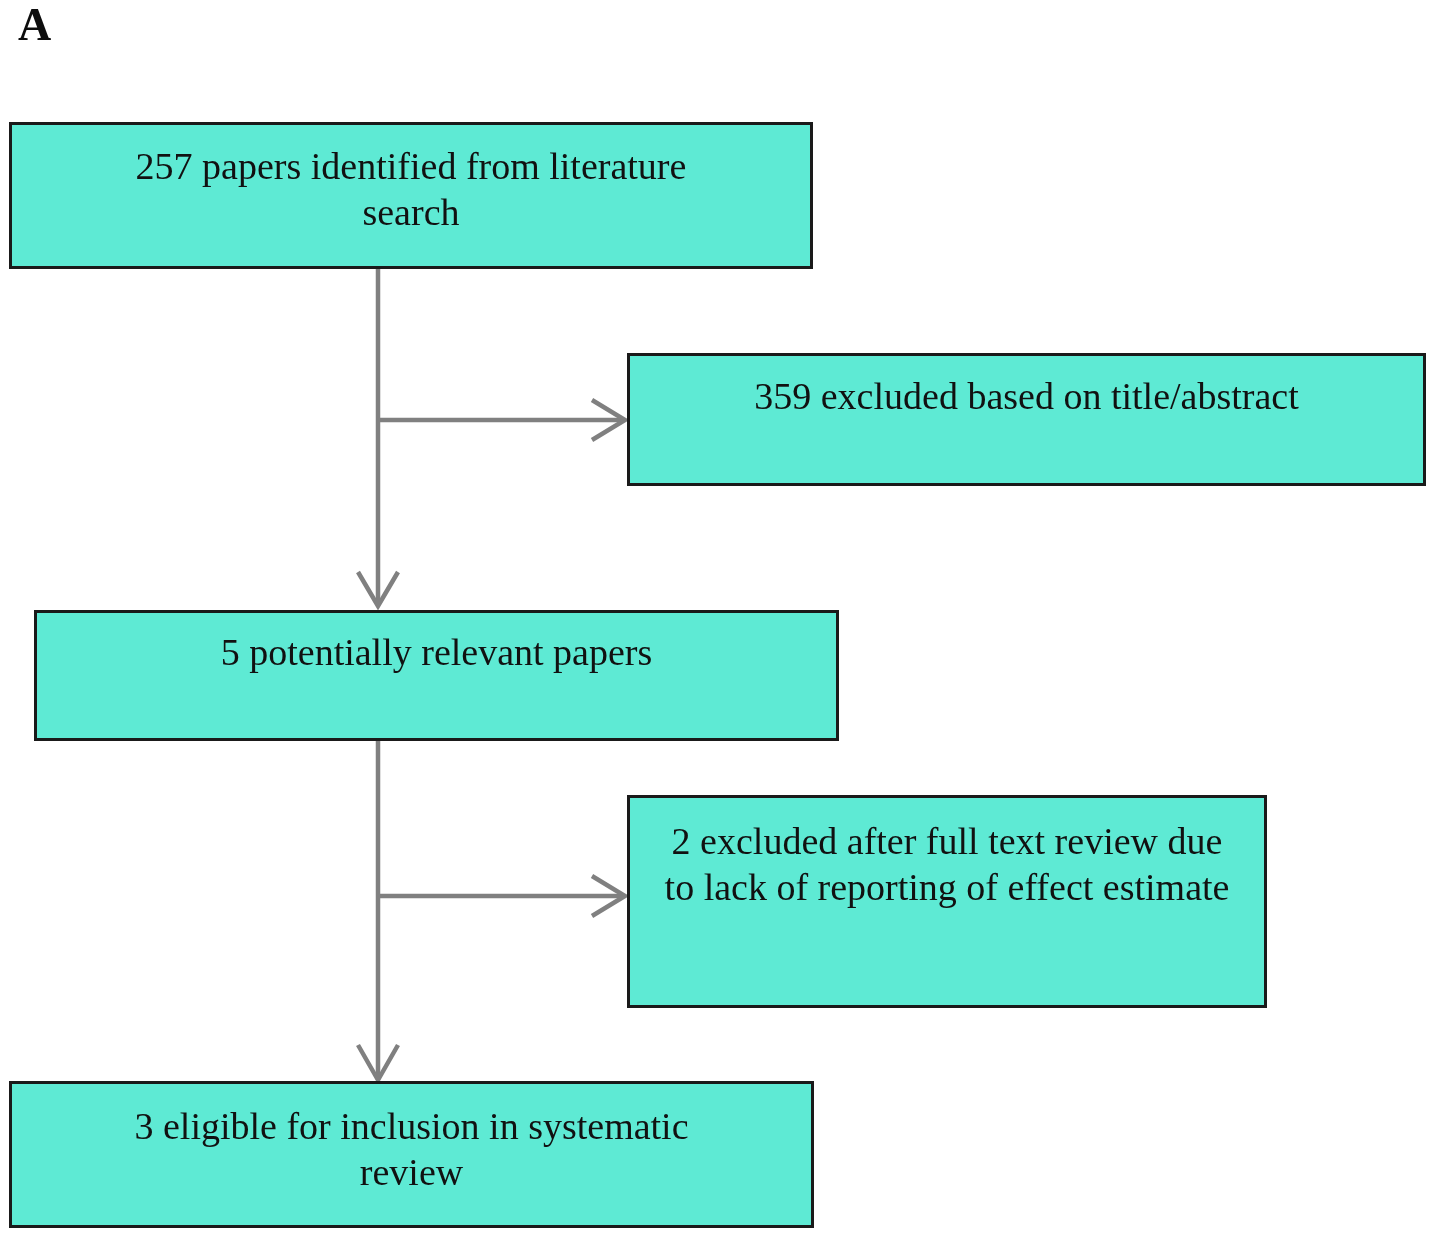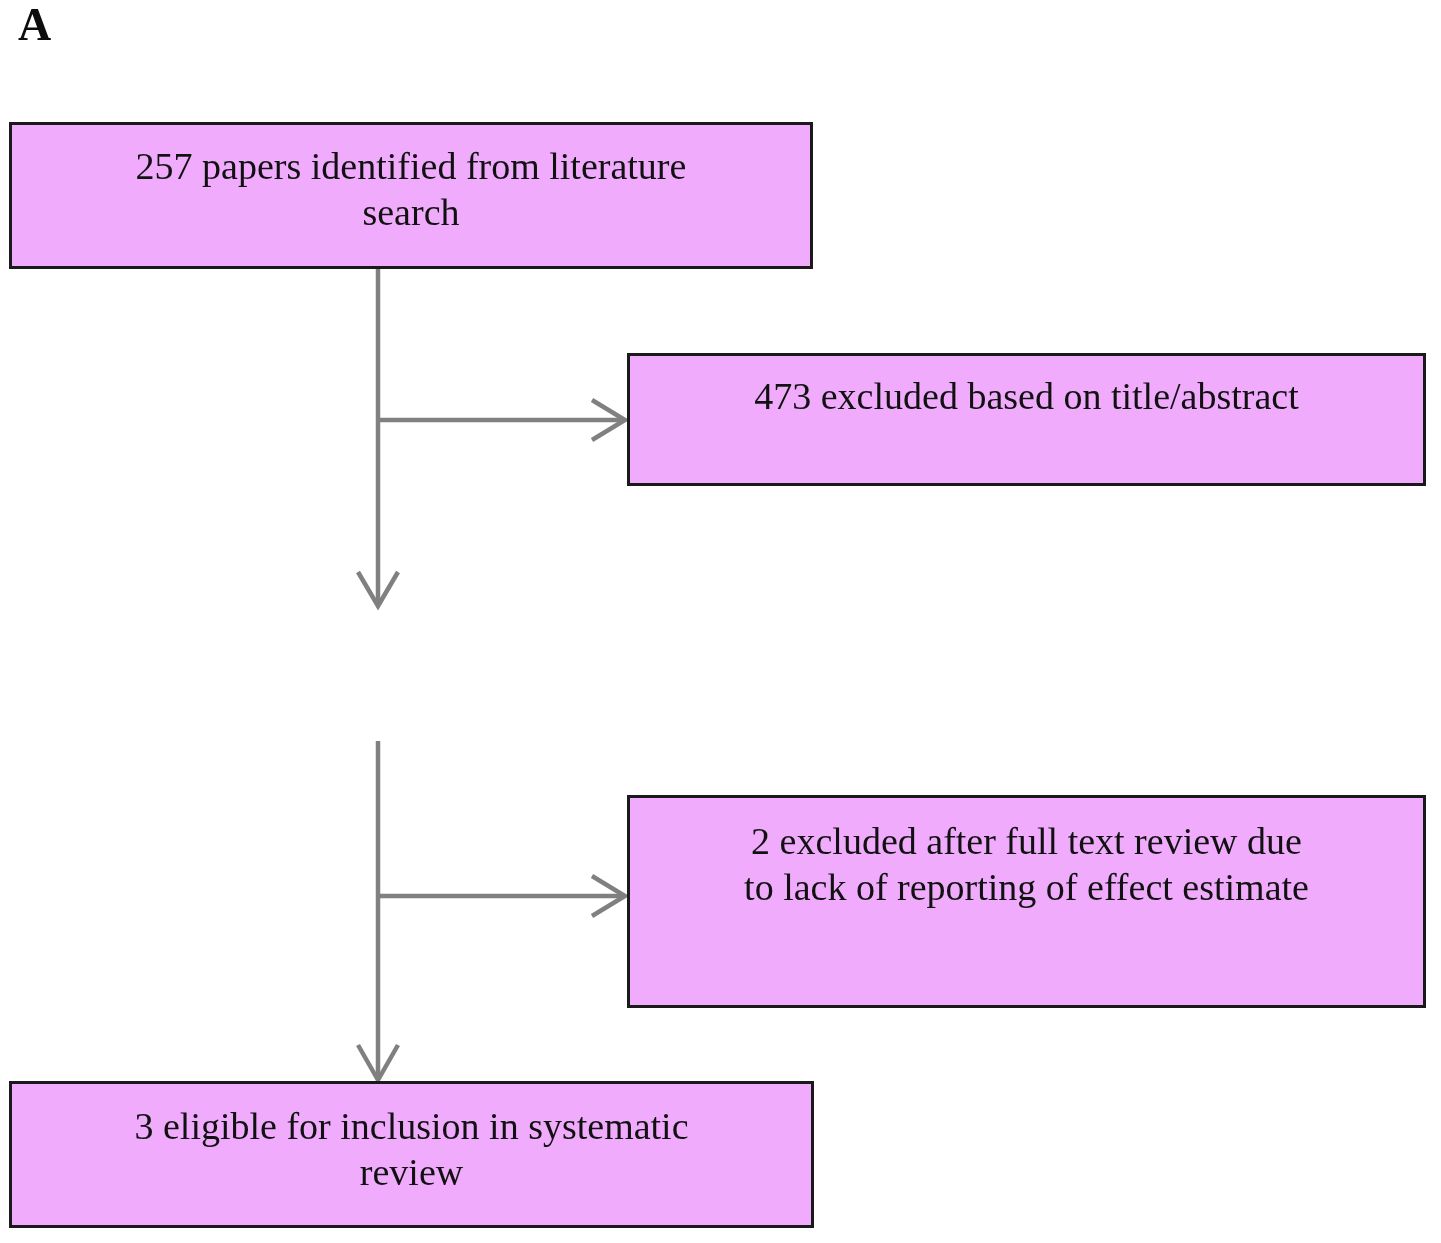--- a/index.html
+++ b/index.html
@@ -28,21 +28,21 @@
     font-size: 46px;
     line-height: 1;
     color: #0d0d0d;
     letter-spacing: 0px;
   }
 
   
   .flow-box {
     position: absolute;
     box-sizing: border-box;
-    background: #f0abfc;
+    background: #5eead4;
     border: 3px solid #1a1a1a;
     display: block;
   }
   .flow-box .box-text {
     position: absolute;
     left: 0;
     right: 0;
     text-align: center;
     font-family: "Liberation Serif", "DejaVu Serif", serif;
     font-size: 38px;
@@ -56,21 +56,21 @@
   
   #box-identified      { left: 9px;   top: 122px;  width: 804px;  height: 147px; }
   #box-identified .box-text { top: 18px; }
 
   #box-excluded-title  { left: 627px; top: 353px;  width: 799px;  height: 133px; }
   #box-excluded-title .box-text { top: 17px; }
 
   #box-potential       { left: 34px;  top: 610px;  width: 805px;  height: 131px; }
   #box-potential .box-text { top: 16px; }
 
-  #box-excluded-fulltext { left: 627px; top: 795px; width: 799px; height: 213px; }
+  #box-excluded-fulltext { left: 627px; top: 795px; width: 640px; height: 213px; }
   #box-excluded-fulltext .box-text { top: 20px; }
 
   #box-eligible        { left: 9px;   top: 1081px; width: 805px;  height: 147px; padding-left: 28px; }
   #box-eligible .box-text { top: 19px; }
 
   
   #connectors {
     position: absolute;
     left: 0;
     top: 0;
@@ -119,23 +119,26 @@
       <polyline class="conn-head" points="592,876 625,896 592,916"></polyline>
     </g>
   </svg>
 
   <div class="flow-box" id="box-identified">
     <div class="box-text">257 papers identified from literature
 search</div>
   </div>
 
   <div class="flow-box" id="box-excluded-title">
-    <div class="box-text">473 excluded based on title/abstract</div>
+    <div class="box-text">359 excluded based on title/abstract</div>
   </div>
 
+  <div class="flow-box" id="box-potential">
+    <div class="box-text">5 potentially relevant papers</div>
+  </div>
 
   <div class="flow-box" id="box-excluded-fulltext">
     <div class="box-text">2 excluded after full text review due
 to lack of reporting of effect estimate</div>
   </div>
 
   <div class="flow-box" id="box-eligible">
     <div class="box-text">3 eligible for inclusion in systematic
 review</div>
   </div>

